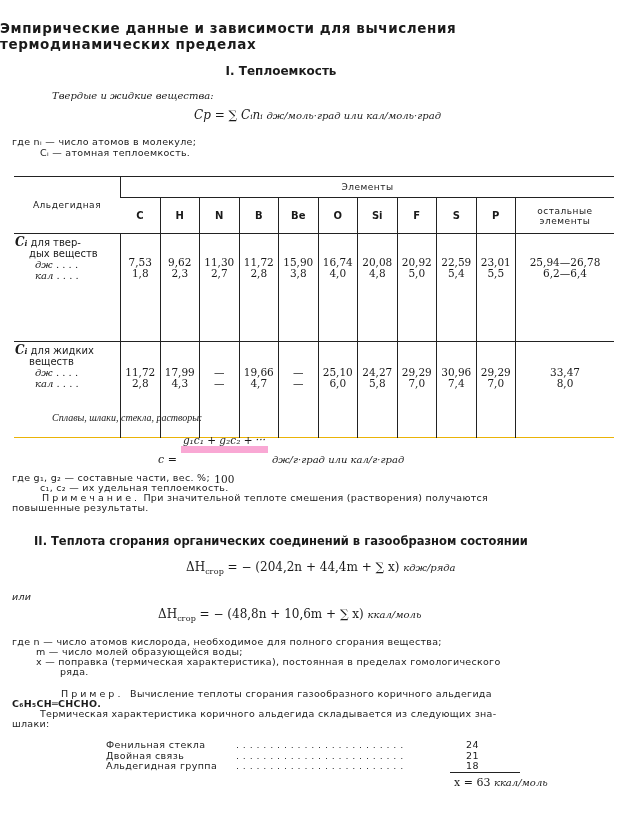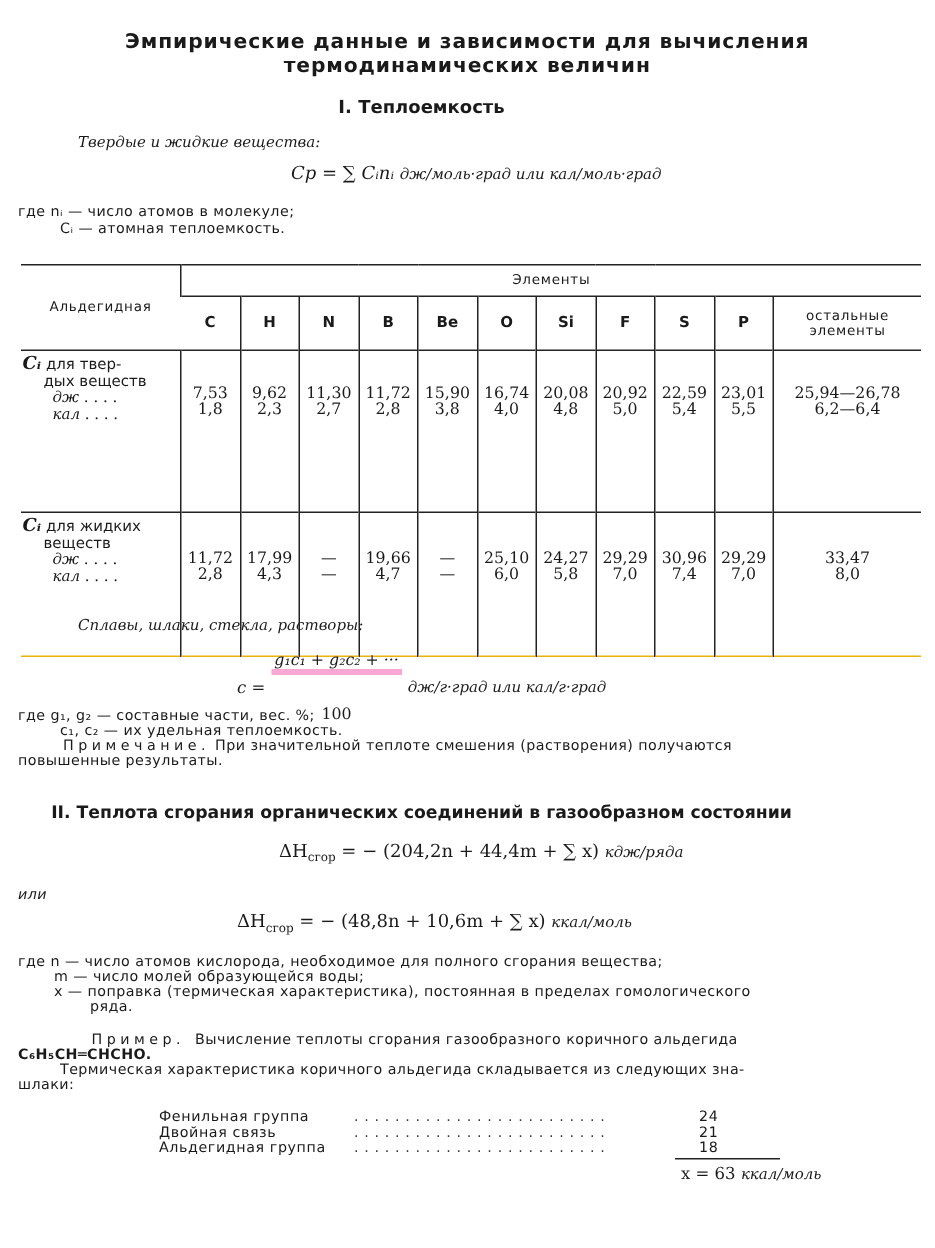--- a/index.html
+++ b/index.html
@@ -1,19 +1,19 @@
 <!DOCTYPE html>
 <html><head>
 <meta charset="utf-8">
 <style>
   html, body { margin: 0; padding: 0; background: #ffffff; }
   body { width: 623px; height: 832px; position: relative; overflow: hidden; color: #1a1a1a;
          font-family: "DejaVu Serif", serif; }
   .abs { position: absolute; }
-  .title { left: 0; width: 623px; text-align: center; font-family: "DejaVu Sans", sans-serif;
+  .title { left: 0; width: 623px; font-family: "DejaVu Sans", sans-serif;
            font-weight: bold; font-size: 13.5px; letter-spacing: 0.6px; line-height: 16px; }
   .sec { left: 0; width: 562px; text-align: center; font-family: "DejaVu Sans", sans-serif;
          font-weight: bold; font-size: 12px; }
   .ital { font-style: italic; font-size: 10px; }
   .small { font-family: "DejaVu Sans", sans-serif; font-size: 9.5px; line-height: 11px; letter-spacing: 0.3px; }
   .formula { font-family: "DejaVu Serif", serif; font-style: italic; font-size: 12px; }
   .formula .u { font-size: 10px; }
   .formula sub { font-size: 8px; }
   .formula .up { font-style: normal; margin-top: 20px; }
   .hr { background: #222; height: 1px; }
@@ -35,21 +35,21 @@
   .rowlabel .unit { display: block; padding-left: 20px; font-style: italic; font-family: "DejaVu Serif", serif; }
   .rowlabel .unit::after { content: " . . . ."; font-style: normal; }
   .vals { line-height: 11px; }
   .contrib { font-family: "DejaVu Sans", sans-serif; font-size: 9.5px; line-height: 10.5px; letter-spacing: 0.4px; }
   .dots { display: inline-block; width: 230px; overflow: hidden; white-space: nowrap; vertical-align: bottom; color: #333; }
 </style>
 </head>
 <body>
 
 <div class="abs title" style="top:20px;">Эмпирические данные и зависимости для вычисления</div>
-<div class="abs title" style="top:36px;">термодинамических величин</div>
+<div class="abs title" style="top:36px;">термодинамических пределах</div>
 
 <div class="abs sec" style="top:64px;">I. Теплоемкость</div>
 <div class="abs ital" style="left:52px; top:90px;">Твердые и жидкие вещества:</div>
 
 <div class="abs formula" style="left:194px; top:108px;">
   <span>Cp</span>
   <span>= ∑ Cᵢnᵢ</span>
   <span class="u">дж/моль·град или кал/моль·град</span>
 </div>
 
@@ -177,25 +177,25 @@
           <div>7,0</div>
         </td>
     <td class="vals" style="padding-top:25px;">
           <div>33,47</div>
           <div>8,0</div>
         </td>
   </tr>
 </tbody>
   </table>
 
-<div class="abs ital" style="left:52px; top:412px;">Сплавы, шлаки, стекла, растворы:</div>
+<div class="abs ital" style="left:52px; top:412px;font-family:Liberation Serif, serif;">Сплавы, шлаки, стекла, растворы:</div>
 <div class="abs formula" style="left:158px; top:434px; display:flex; align-items:center; gap:4px;">
   <span style="font-size:11px;">c =</span>
   <span style="display:inline-flex; flex-direction:column; align-items:center; font-size:10.5px; line-height:12px;">
-    <span style="border-bottom:4px solid #f9a8d4; padding:0 2px;">g₁c₁ + g₂c₂ + ···</span>
+    <span style="border-bottom:7px solid #f9a8d4; padding:0 2px;">g₁c₁ + g₂c₂ + ···</span>
     <span class="up">100</span>
   </span>
   <span class="u">дж/г·град или кал/г·град</span>
 </div>
 <div class="abs small" style="left:12px; top:472px;">где g₁, g₂ — составные части, вес. %;</div>
 <div class="abs small" style="left:40px; top:482px;">c₁, c₂ — их удельная теплоемкость.</div>
 <div class="abs small" style="left:42px; top:492px;">
   <span style="letter-spacing:3px;">Примечание.</span>
   <span>При значительной теплоте смешения (растворения) получаются</span>
 </div>
@@ -225,21 +225,21 @@
 <div class="abs small" style="left:42px; top:688px;padding-left:19px;">
   <span style="letter-spacing:3px;">Пример.</span>
   &nbsp;<span>Вычисление теплоты сгорания газообразного коричного альдегида</span>
 </div>
 <div class="abs small" style="left:12px; top:698px; font-weight:bold;">C₆H₅CH═CHCHO.</div>
 <div class="abs small" style="left:40px; top:708px;">Термическая характеристика коричного альдегида складывается из следующих зна-</div>
 <div class="abs small" style="left:12px; top:718px;">шлаки:</div>
 
 <div class="abs contrib" style="left:106px; top:740px; width:420px;">
   <div style="display:flex;">
-    <span style="width:130px;">Фенильная группа</span>
+    <span style="width:130px;">Фенильная стекла</span>
     <span class="dots">. . . . . . . . . . . . . . . . . . . . . . . . .</span>
     <span style="width:40px; text-align:left;">24</span>
   </div>
   <div style="display:flex;">
     <span style="width:130px;">Двойная связь</span>
     <span class="dots">. . . . . . . . . . . . . . . . . . . . . . . . .</span>
     <span style="width:40px; text-align:left;">21</span>
   </div>
   <div style="display:flex;align-items:flex-end;">
     <span style="width:130px;">Альдегидная группа</span>

